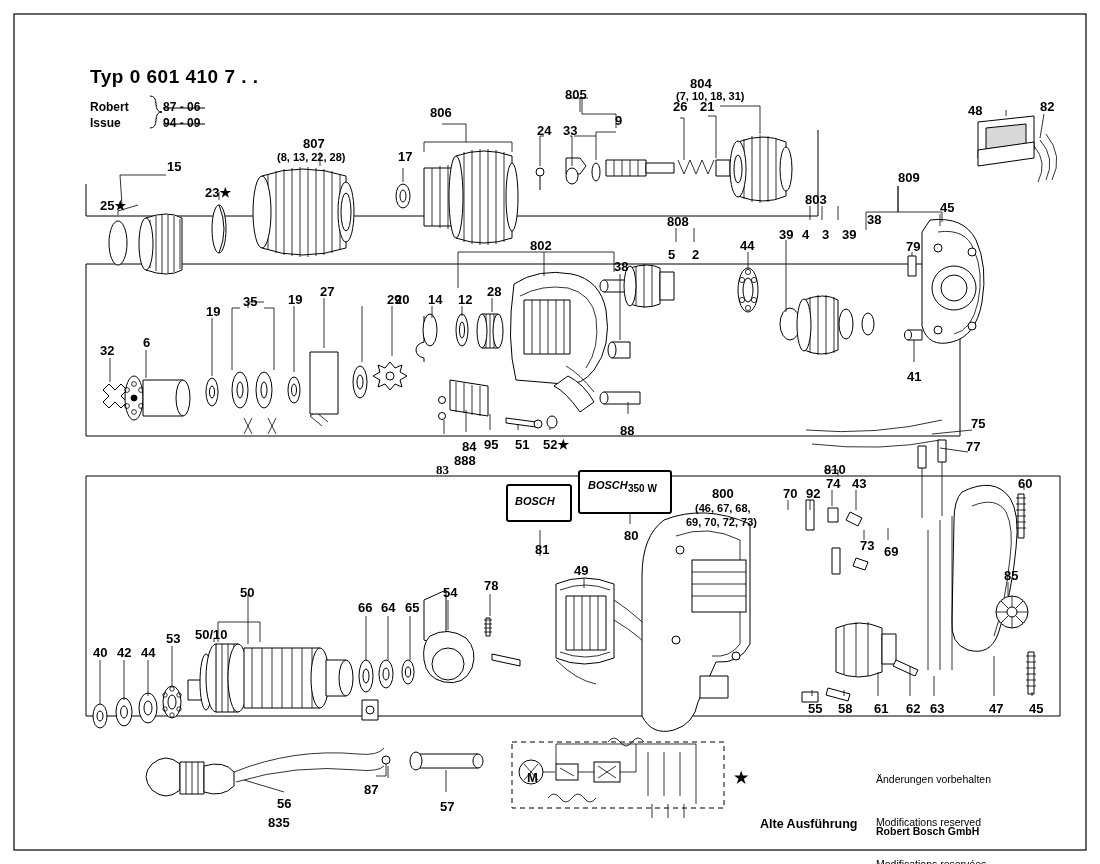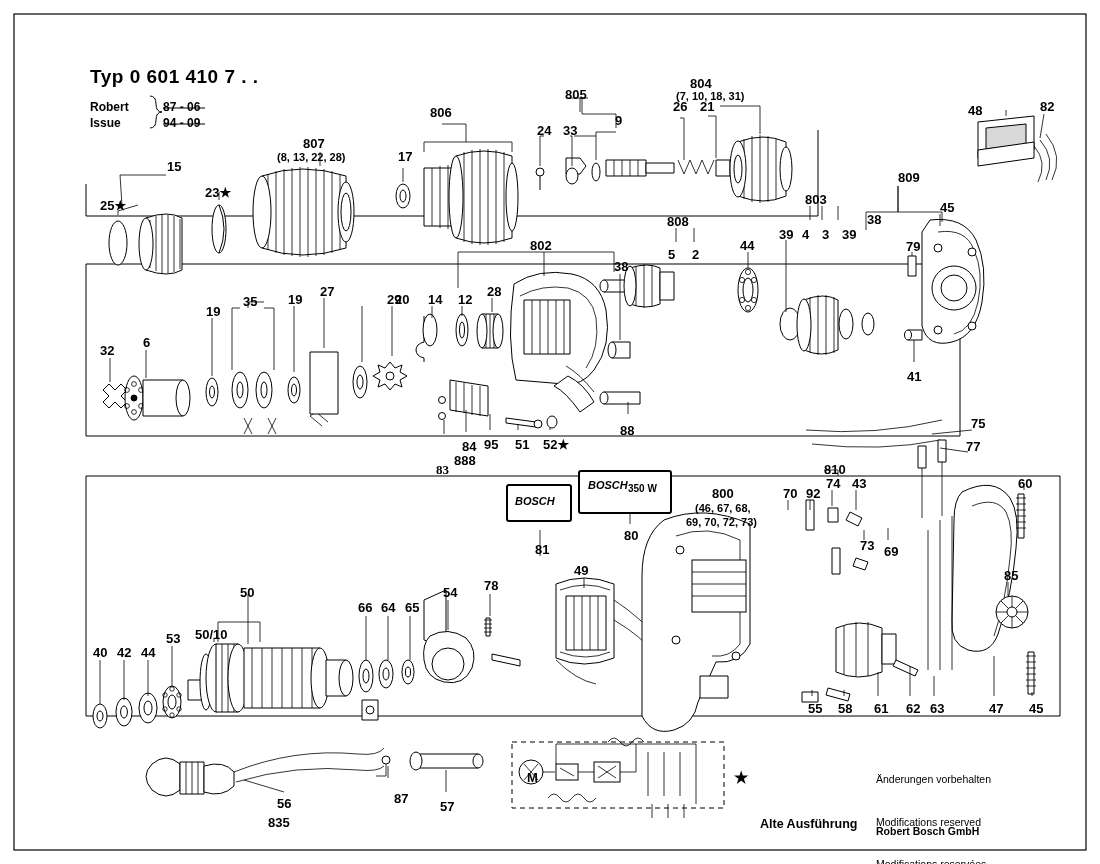--- a/index.html
+++ b/index.html
@@ -605,20 +605,20 @@
       <div class="lbl" style="left: 117px; top: 646px;">42</div>
       <div class="lbl" style="left: 141px; top: 646px;">44</div>
       <div class="lbl" style="left: 166px; top: 632px;">53</div>
       <div class="lbl" style="left: 808px; top: 702px;">55</div>
       <div class="lbl" style="left: 838px; top: 702px;">58</div>
       <div class="lbl" style="left: 874px; top: 702px;">61</div>
       <div class="lbl" style="left: 906px; top: 702px;">62</div>
       <div class="lbl" style="left: 930px; top: 702px;">63</div>
       <div class="lbl" style="left: 989px; top: 702px;">47</div>
       <div class="lbl" style="left: 1029px; top: 702px;">45</div>
-      <div class="lbl" style="left: 394px; top: 783px; margin-top: 9px;">87</div>
+      <div class="lbl" style="left: 364px; top: 783px;">87</div>
       <div class="lbl" style="left: 440px; top: 800px;">57</div>
       <div class="lbl" style="left: 277px; top: 797px;">56</div>
       <div class="lbl" style="left: 268px; top: 816px;">835</div>
       <div class="lbl" style="left: 527px; top: 771px;">M</div>
     </div>
 
 </div>
 
 </body></html>

